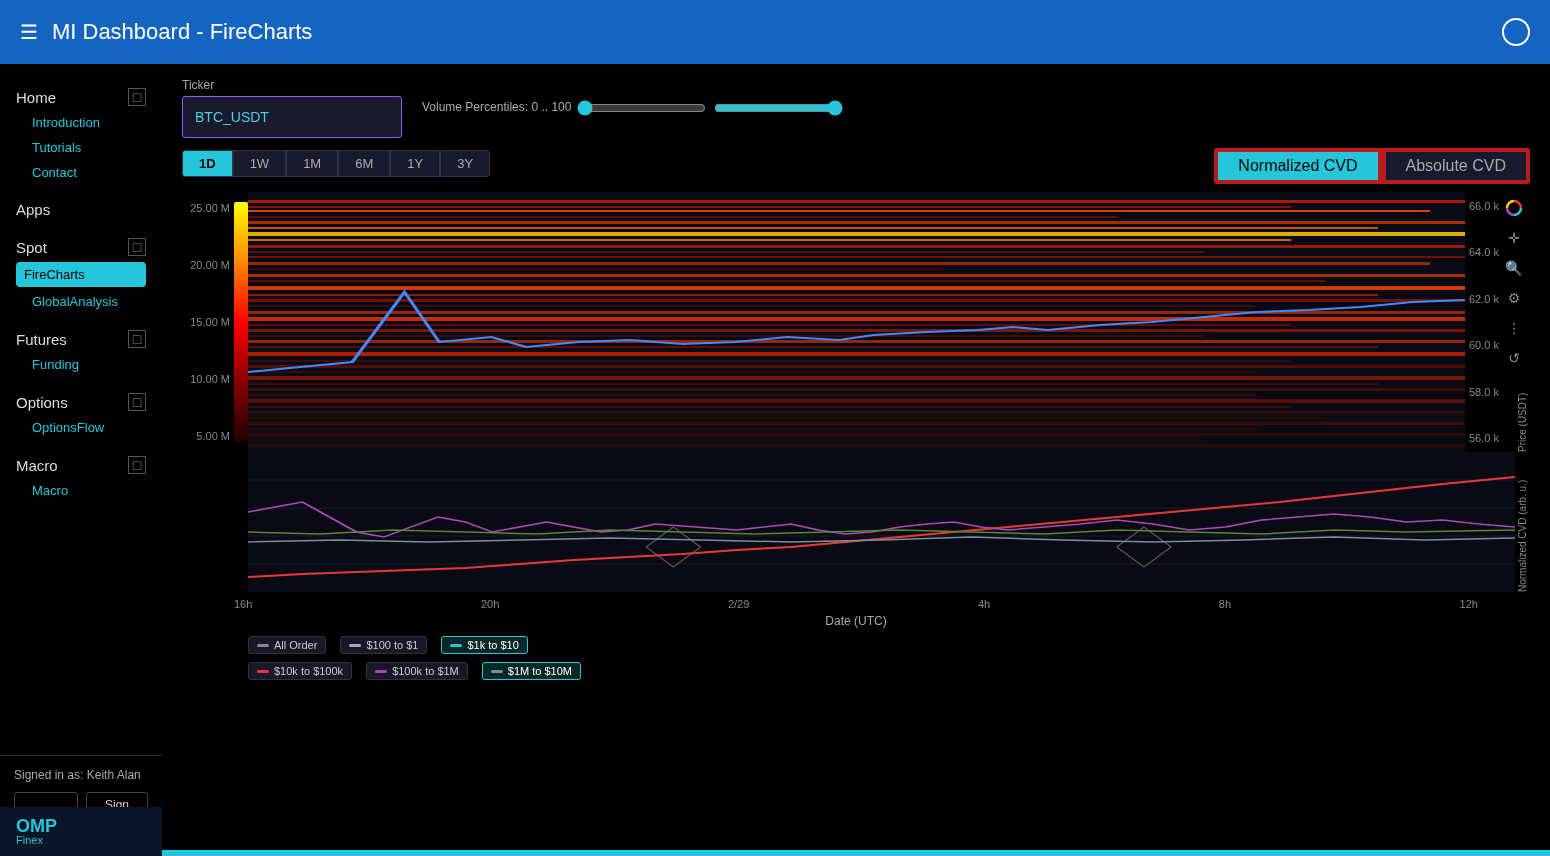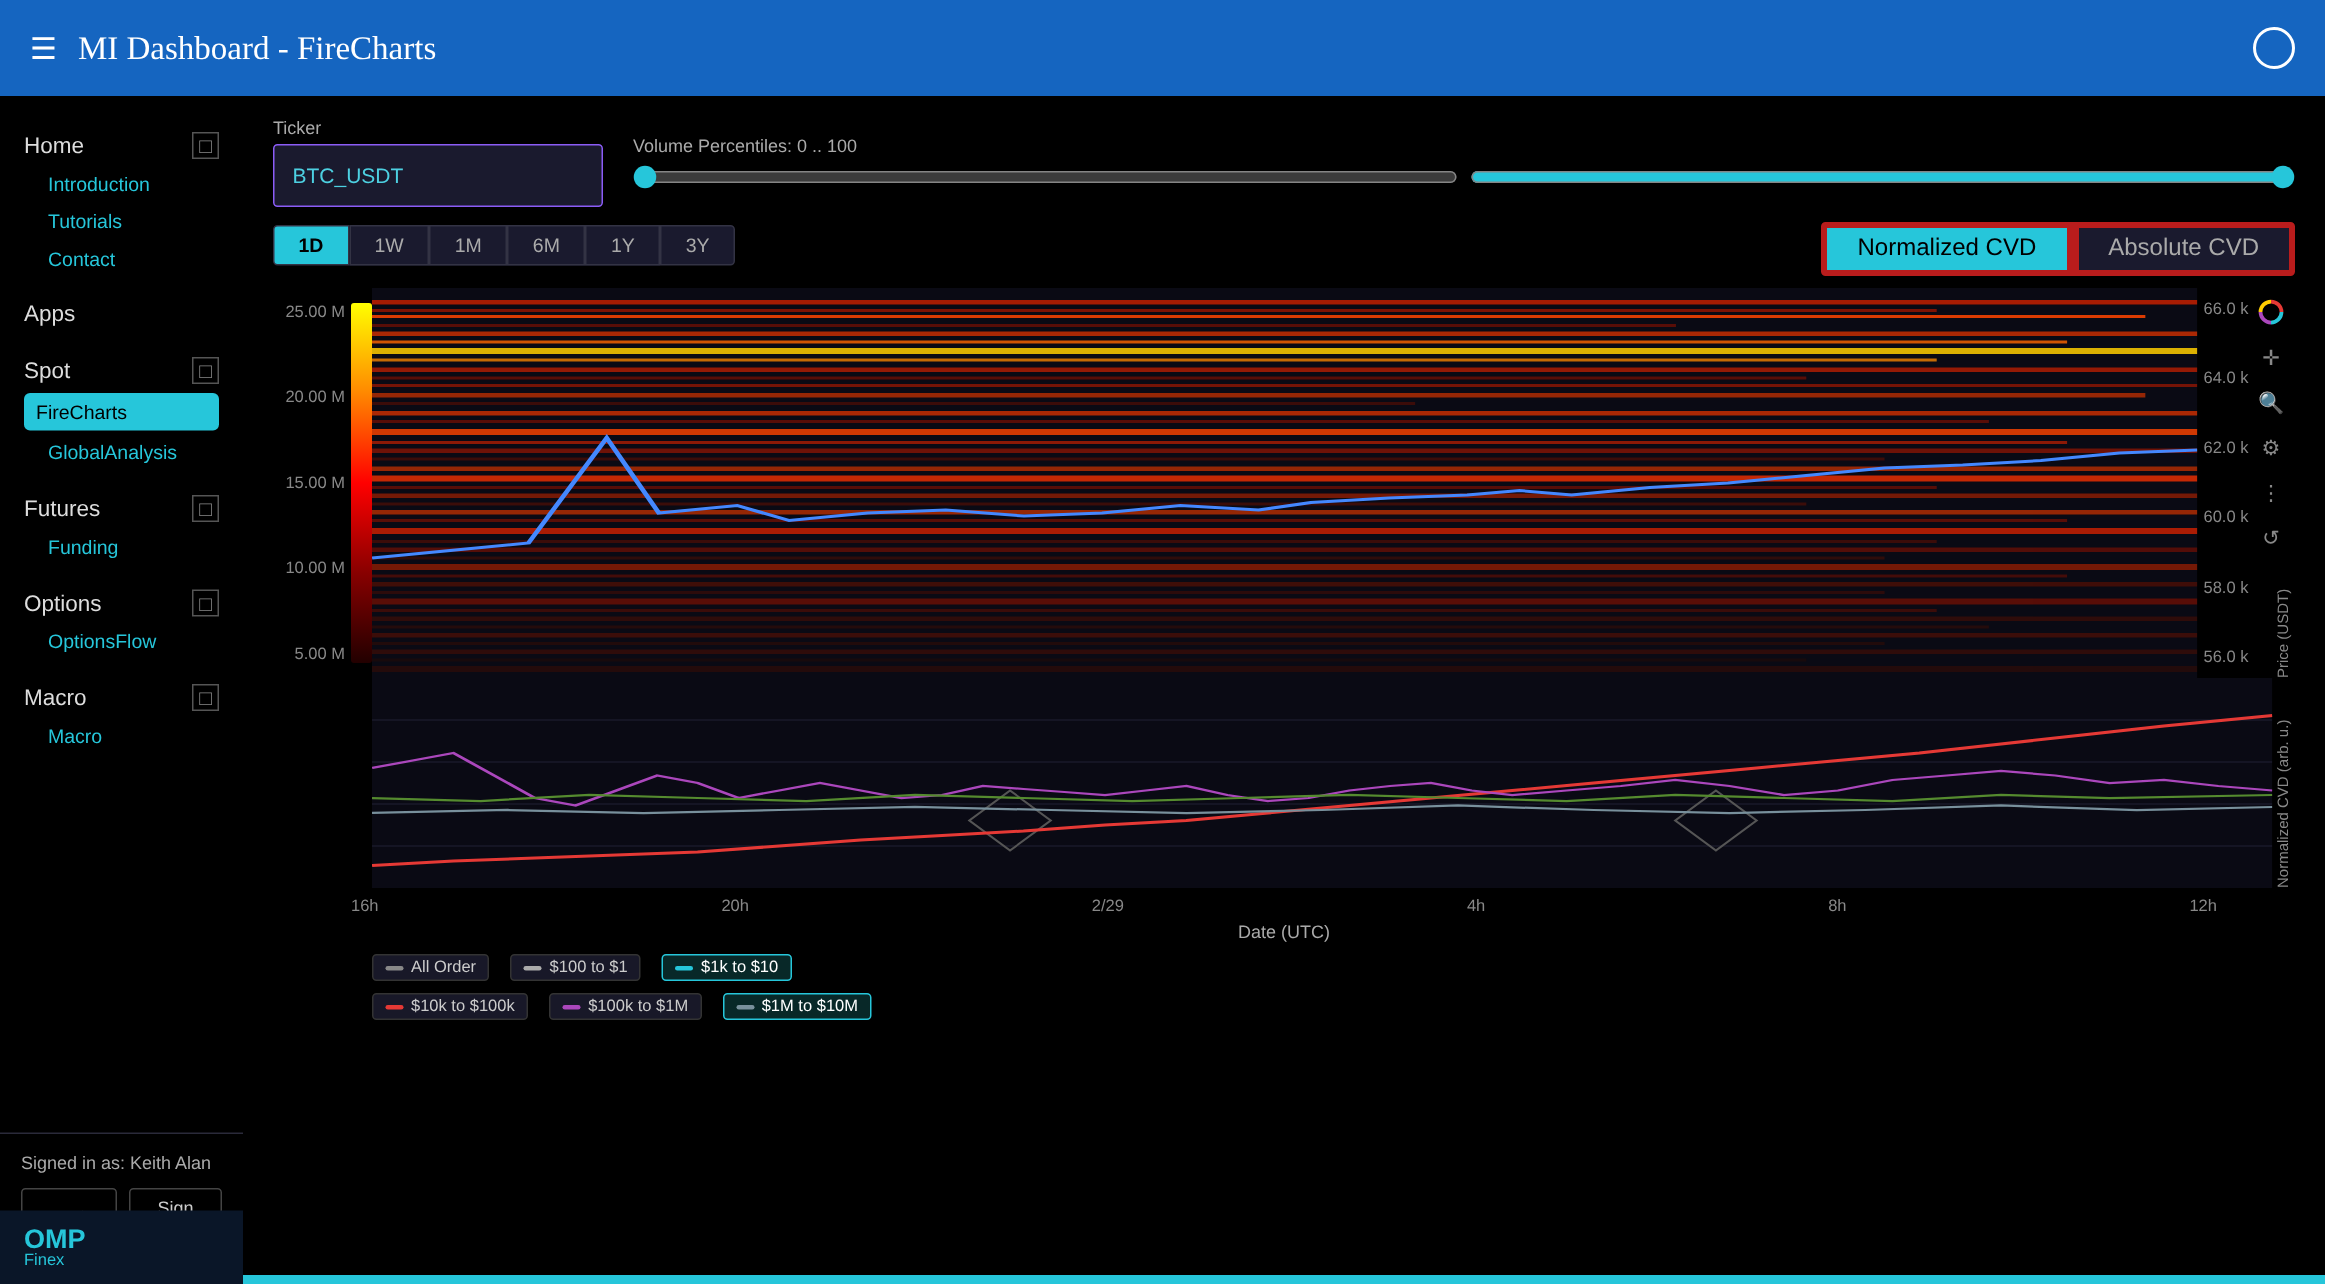--- a/index.html
+++ b/index.html
@@ -8,21 +8,21 @@
     
     .topbar {
       background: #1565c0;
       height: 64px;
       display: flex;
       align-items: center;
       justify-content: space-between;
       padding: 0 20px;
     }
     .topbar-left { display: flex; align-items: center; gap: 14px; }
-    .topbar-title { font-size: 22px; color: #fff; font-weight: 400; font-family: Liberation Serif, serif; }
+    .topbar-title { font-size: 22px; color: #fff; font-weight: 400; }
     .topbar-circle { width: 28px; height: 28px; border-radius: 50%; border: 2px solid #fff; }
 
     
     .main-layout { display: flex; height: calc(856px - 64px); }
 
     
     .sidebar {
       width: 162px;
       background: #000000;
       padding: 12px 0;
@@ -85,21 +85,21 @@
     .control-label { font-size: 12px; color: #aaa; }
     .ticker-input {
       background: #1a1a2e;
       border: 1px solid #8b5cf6;
       color: #4dd0e1;
       padding: 12px 12px;
       font-size: 14px;
       width: 220px;
       border-radius: 3px;
     }
-    .volume-group { display: flex; flex-direction: column; gap: 6px; flex: 1; }
+    .volume-group { display: flex; flex-direction: row; gap: 6px; flex: 1; }
     .volume-slider-row { display: flex; align-items: center; gap: 8px; }
     .volume-slider { flex: 1; accent-color: #26c6da; }
 
     
     .time-btns { display: flex; gap: 0; margin-bottom: 6px; }
     .time-btn {
       padding: 5px 16px;
       background: #1a1a2e;
       border: 1px solid #334;
       color: #aaa;

